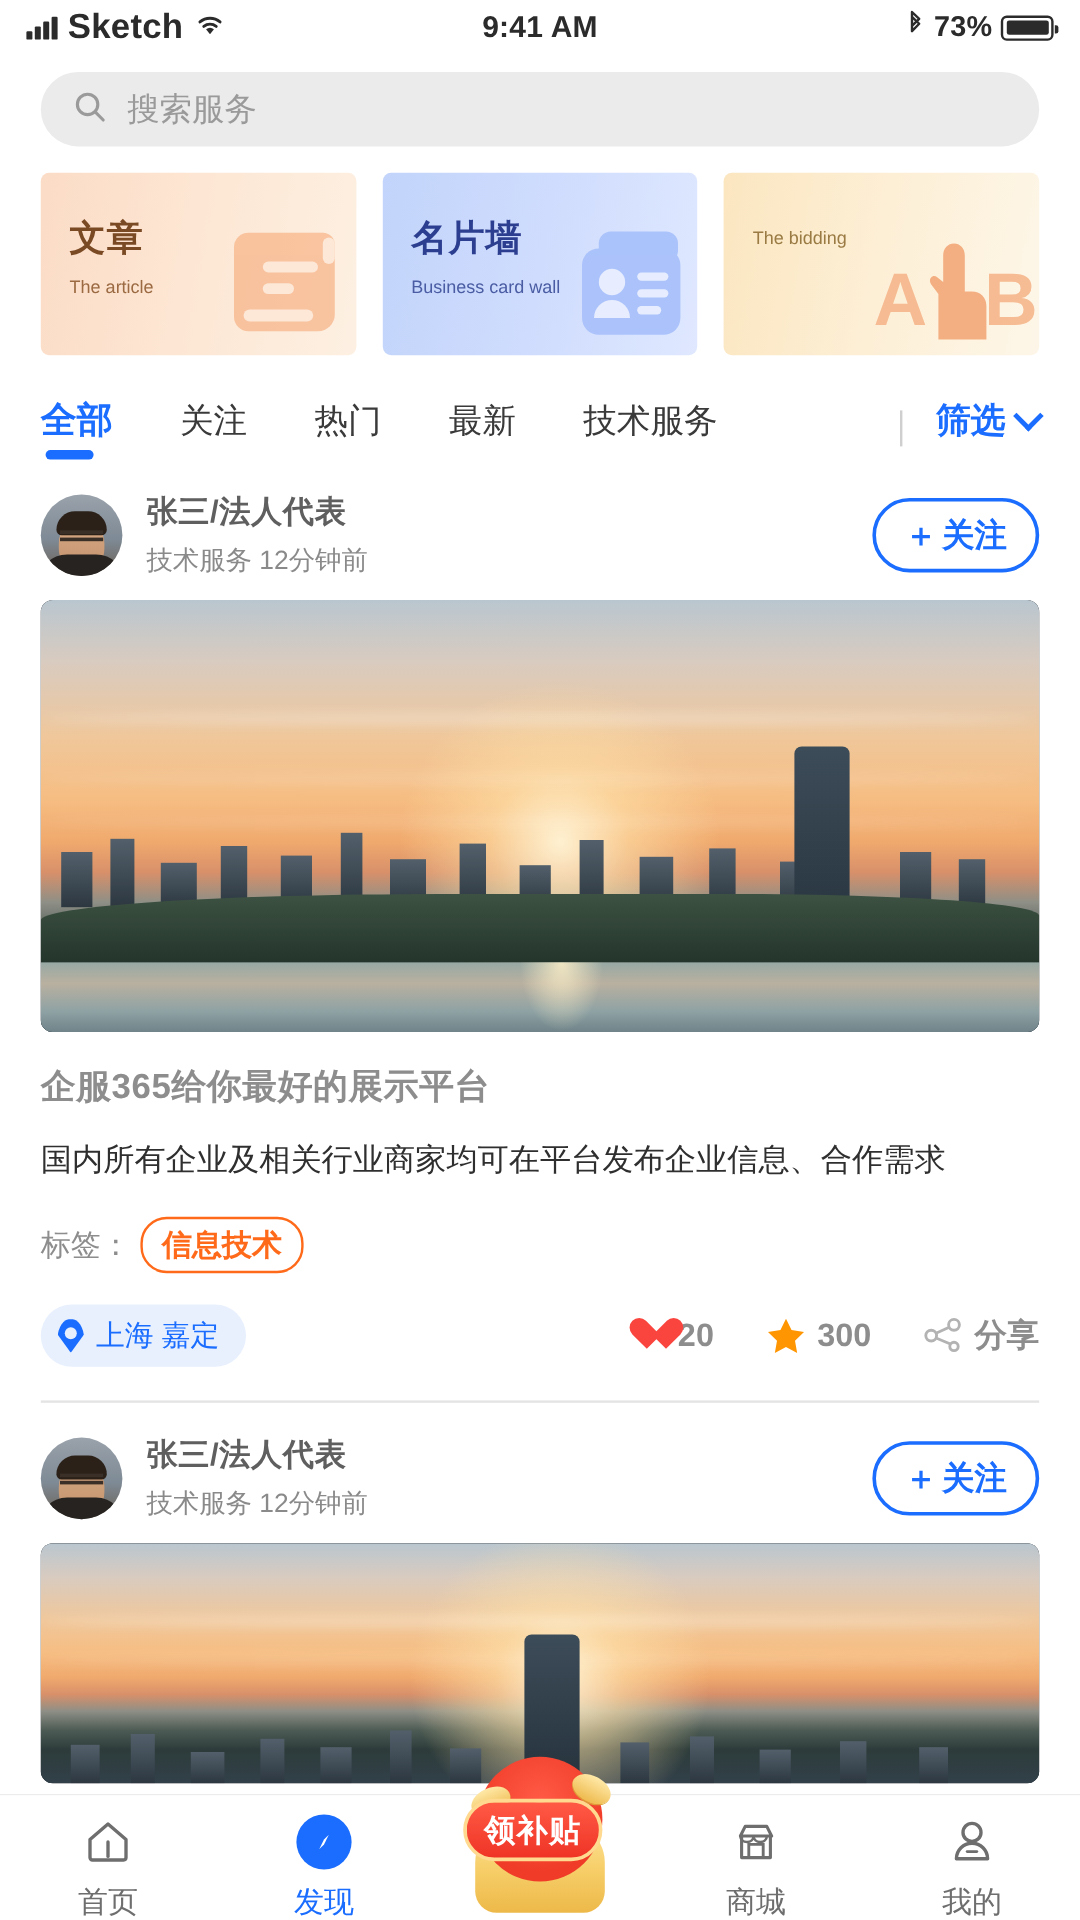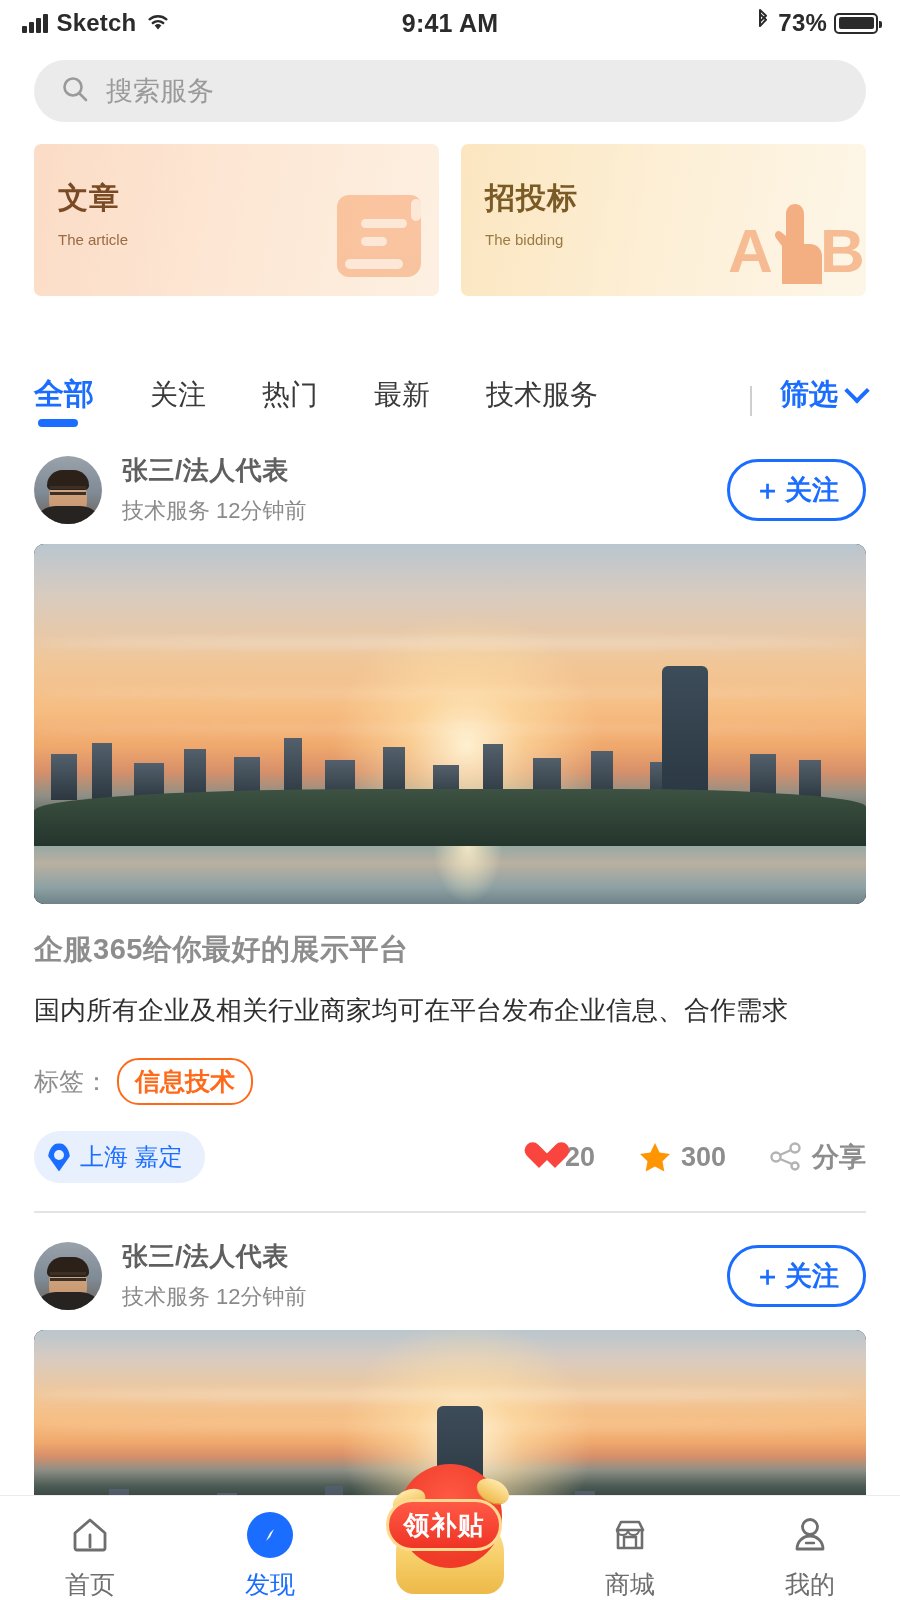--- a/index.html
+++ b/index.html
@@ -19,21 +19,21 @@
   }
   .sb-left { display: flex; align-items: center; gap: 9px; flex: 1; }
   .sb-center { flex: 0 0 auto; font-size: 25px; font-weight: 600; }
   .sb-right { display: flex; align-items: center; justify-content: flex-end; gap: 7px; flex: 1; }
   .signal { display: flex; align-items: flex-end; gap: 2.5px; height: 20px; }
   .signal i { width: 4.5px; background: #2b2b2b; border-radius: 1px; display: block; }
   .signal i:nth-child(1) { height: 7px; }
   .signal i:nth-child(2) { height: 11px; }
   .signal i:nth-child(3) { height: 15px; }
   .signal i:nth-child(4) { height: 19px; }
-  .carrier { font-size: 24px; font-weight: 600; }
+  .carrier { font-size: 29px; font-weight: 600; }
   .battery {
     width: 44px; height: 21px; border: 2.5px solid #2b2b2b; border-radius: 5px;
     position: relative; padding: 2.5px;
   }
   .battery::after {
     content: ""; position: absolute; right: -6px; top: 6px;
     width: 3.5px; height: 7px; background: #2b2b2b; border-radius: 0 2px 2px 0;
   }
   .battery span { display: block; height: 100%; background: #2b2b2b; border-radius: 2px; }
   .pct { font-size: 24px; font-weight: 600; }
@@ -66,21 +66,21 @@
   .card.cardwall .card-title { color: #2c3e8f; }
   .card.cardwall .card-sub { color: #4a5ca3; }
   .card.bidding { background: linear-gradient(100deg,#fbe6c0 0%, #fdefd6 50%, #fdf6e8 100%); }
   .card.bidding .card-title { color: #7a5a25; }
   .card.bidding .card-sub { color: #9a7b44; }
   .card-art { position: absolute; right: 0; bottom: 0; z-index: 1; opacity: .95; }
 
   
   .tabs {
     display: flex; align-items: center; padding: 22px 34px 0;
-    font-size: 28px; color: #3a3a3a; margin-top: 44px;
+    font-size: 28px; color: #3a3a3a;
   }
   .tab { margin-right: 56px; position: relative; padding-bottom: 12px; white-space: nowrap; }
   .tab.active { color: #1a6dff; font-weight: 700; font-size: 30px; }
   .tab.active::after {
     content: ""; position: absolute; left: 4px; bottom: 0;
     width: 40px; height: 8px; background: #1a6dff; border-radius: 4px;
   }
   .tabs-spacer { flex: 1; }
   .tab-divider { width: 2px; height: 30px; background: #cfcfcf; margin-right: 28px; }
   .tab-filter {
@@ -290,23 +290,37 @@
         <svg width="120" height="115" viewBox="0 0 120 115">
           <path d="M30 18h62a10 10 0 0 1 10 10v58a14 14 0 0 1-14 14H30a12 12 0 0 1-12-12V30a12 12 0 0 1 12-12z" fill="#f7b98f" opacity=".85"></path>
           <rect x="42" y="42" width="46" height="9" rx="4.5" fill="#fde7d6"></rect>
           <rect x="42" y="60" width="26" height="9" rx="4.5" fill="#fde7d6"></rect>
           <rect x="26" y="82" width="58" height="10" rx="5" fill="#fde7d6"></rect>
           <rect x="92" y="22" width="10" height="22" rx="5" fill="#fde7d6"></rect>
         </svg>
       </span>
     </div>
 
+    <div class="card cardwall">
+      <div class="card-title">名片墙</div>
+      <div class="card-sub">Business card wall</div>
+      <span class="card-art">
+        <svg width="118" height="112" viewBox="0 0 118 112">
+          <rect x="36" y="14" width="66" height="26" rx="10" fill="#a9c1fb"></rect>
+          <rect x="22" y="28" width="82" height="72" rx="14" fill="#a9c1fb"></rect>
+          <circle cx="47" cy="56" r="11" fill="#e8eefe"></circle>
+          <path d="M32 86a15 15 0 0 1 30 0z" fill="#e8eefe"></path>
+          <rect x="68" y="48" width="26" height="7" rx="3.5" fill="#e8eefe"></rect>
+          <rect x="68" y="62" width="26" height="7" rx="3.5" fill="#e8eefe"></rect>
+          <rect x="68" y="76" width="20" height="7" rx="3.5" fill="#e8eefe"></rect>
+        </svg>
+      </span>
+    </div>
 
     <div class="card bidding">
-      <div class="card-title">招投标</div>
       <div class="card-sub">The bidding</div>
       <span class="card-art">
         <svg width="150" height="112" viewBox="0 0 150 112">
           <text x="12" y="92" font-family="Liberation Sans, sans-serif" font-size="62" font-weight="700" fill="#f6b98f">A</text>
           <text x="104" y="92" font-family="Liberation Sans, sans-serif" font-size="62" font-weight="700" fill="#f6b98f">B</text>
           <path d="M70 34c0-6 4-10 9-10s9 4 9 10v30h6c7 0 12 5 12 12v28H66V66l-6-8c-3-4 1-9 5-6l5 4V34z" fill="#f3ab7d"></path>
         </svg>
       </span>
     </div>
   </div>

